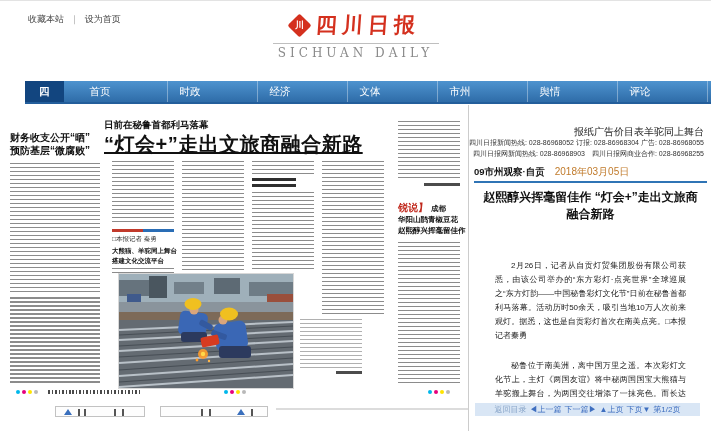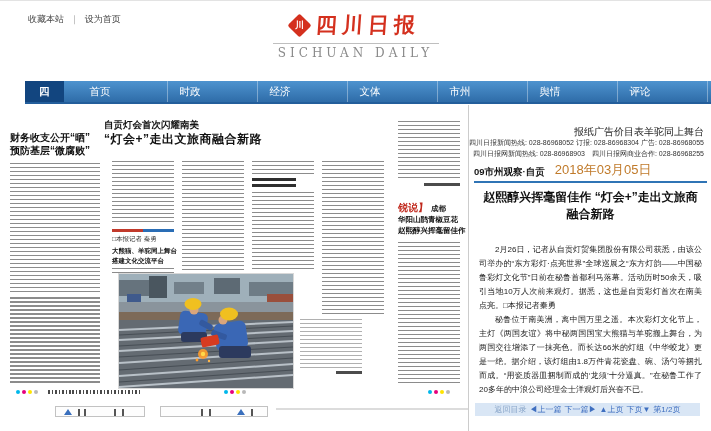--- a/index.html
+++ b/index.html
@@ -32,21 +32,21 @@
   .nav-right .nav-link{cursor:pointer;}
 
   
   .scan{position:absolute;left:0;top:104px;width:467px;height:327px;background:#fff;}
   .sim{position:absolute;background-image:repeating-linear-gradient(180deg,rgba(45,45,45,.55) 0 1.5px,transparent 1.5px 4px);}
   .sim.light{background-image:repeating-linear-gradient(180deg,rgba(80,80,80,.45) 0 1px,transparent 1px 4px);}
   .simbold{position:absolute;background-image:repeating-linear-gradient(180deg,rgba(10,10,10,.85) 0 2.5px,transparent 2.5px 6px);}
   .htext{position:absolute;color:#111;font-weight:bold;white-space:nowrap;}
   .left-head{font-size:10px;line-height:13px;}
   .kicker{font-size:9.5px;}
-  .big-head{font-size:12px;letter-spacing:.5px;}
+  .big-head{font-size:20px;letter-spacing:.5px;text-decoration:underline;}
   .divider{position:absolute;height:3px;display:flex;}
   .divider .red{background:#c1392b;width:50%;}
   .divider .blue{background:#2a6db5;width:50%;}
   .byline{position:absolute;font-size:6.5px;color:#333;white-space:nowrap;}
   .subhead{font-size:6.5px;line-height:10px;}
   .badge{position:absolute;white-space:nowrap;}
   .badge .rs{color:#c0281c;font-weight:bold;font-size:10px;font-family:"DejaVu Serif",serif;transform:skewX(-6deg);display:inline-block;}
   .badge .tag{color:#222;font-weight:bold;font-size:7.5px;margin-left:3px;}
   .colhead{font-size:7.5px;line-height:11px;}
 
@@ -65,25 +65,25 @@
   .tool-line{position:absolute;left:276px;top:407px;width:286px;height:2px;background:#dcdcdc;}
   .tool-corner{position:absolute;left:697px;top:404px;width:14px;height:26px;background:#d6d6d6;border:1px solid #b2b2b2;}
 
   
   .panel{position:absolute;left:468px;top:104px;width:243px;height:327px;border-left:1px solid #cccccc;background:#fff;overflow:hidden;}
   .ad-links{position:absolute;right:8px;top:20px;font-size:10px;color:#222;display:flex;}
   .ad-links span{cursor:pointer;}
   .contact{position:absolute;right:8px;font-size:7px;color:#333;white-space:nowrap;}
   .crumb-row{position:absolute;left:5px;right:5px;top:58px;height:16px;border-bottom:2px solid #2f74b5;display:flex;align-items:flex-end;gap:10px;padding-bottom:2px;}
   .crumb{font-size:9.5px;font-weight:bold;color:#151515;}
-  .crumb-date{font-size:13px;color:#c07a2a;}
+  .crumb-date{font-size:10px;color:#c07a2a;}
   .p-title{position:absolute;left:14px;right:14px;top:84px;text-align:center;font-size:12px;font-weight:bold;line-height:17px;color:#111;}
   .p-body{position:absolute;left:10px;right:10px;top:138px;height:158px;overflow:hidden;
           font-size:8px;line-height:14px;color:#222;text-align:justify;}
-  .p-body p{margin:0;text-indent:2em;}
+  .p-body p{margin:16px;text-indent:2em;}
   .p-body p.bh{font-weight:bold;text-indent:0;margin:7px 0 3px 0;}
   .pager{position:absolute;left:6px;right:12px;top:298px;height:13px;background:#d9e6f5;
          display:flex;align-items:center;justify-content:center;gap:3px;font-size:8px;color:#3f6fc0;white-space:nowrap;}
   .pager span{cursor:pointer;}
   .pager .muted{color:#8aa6c9;}
 </style>
 </head>
 <body>
 
 <div id="page">
@@ -123,21 +123,21 @@
     </div>
   </div>
 
   <div class="scan">
 
     <div class="htext left-head" style="left:10px;top:26px;">财务收支公开“晒”</div>
     <div class="htext left-head" style="left:10px;top:39px;">预防基层“微腐败”</div>
     <div class="sim" style="left:10px;top:58px;width:90px;height:130px;"></div>
     <div class="sim" style="left:10px;top:192px;width:90px;height:86px;"></div>
 
-    <div class="htext kicker" style="left:104px;top:14px;">自贡灯会首次闪耀南美</div>
+    <div class="htext kicker" style="left:104px;top:14px;">日前在秘鲁首都利马落幕</div>
     <div class="htext big-head" style="left:104px;top:26px;">“灯会+”走出文旅商融合新路</div>
 
     <div class="sim" style="left:112px;top:56px;width:62px;height:64px;"></div>
     <div class="divider" style="left:112px;top:124px;width:62px;">
         <span class="red"></span>
         <span class="blue"></span>
       </div>
     <div class="byline" style="left:112px;top:130px;">□本报记者 秦勇</div>
     <div class="htext subhead" style="left:112px;top:141px;">大熊猫、羊驼同上舞台</div>
     <div class="htext subhead" style="left:112px;top:151px;">搭建文化交流平台</div>

